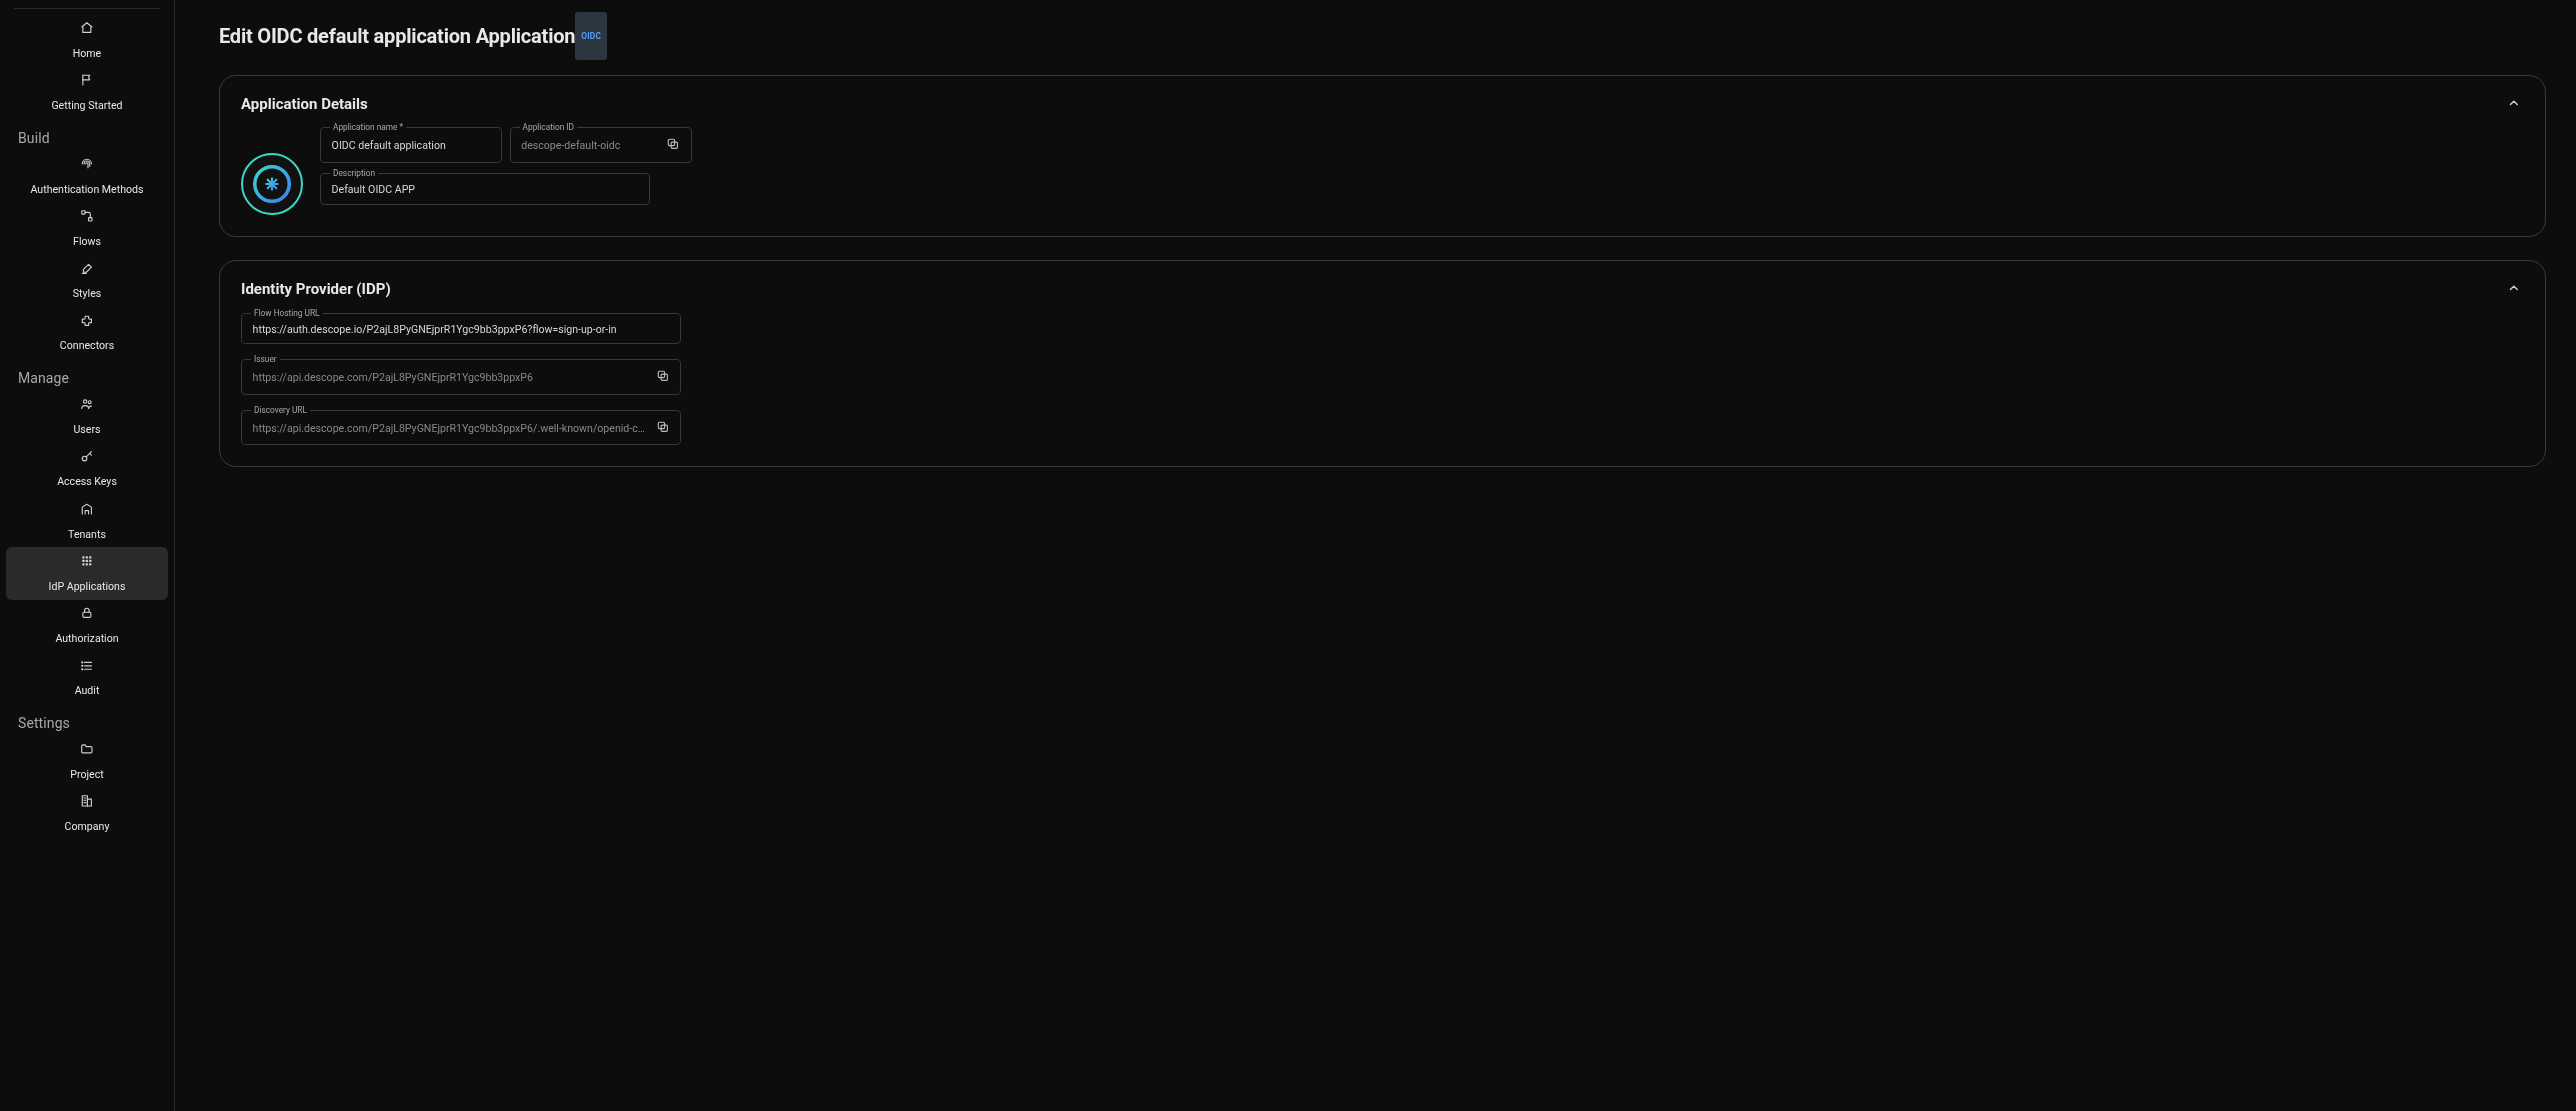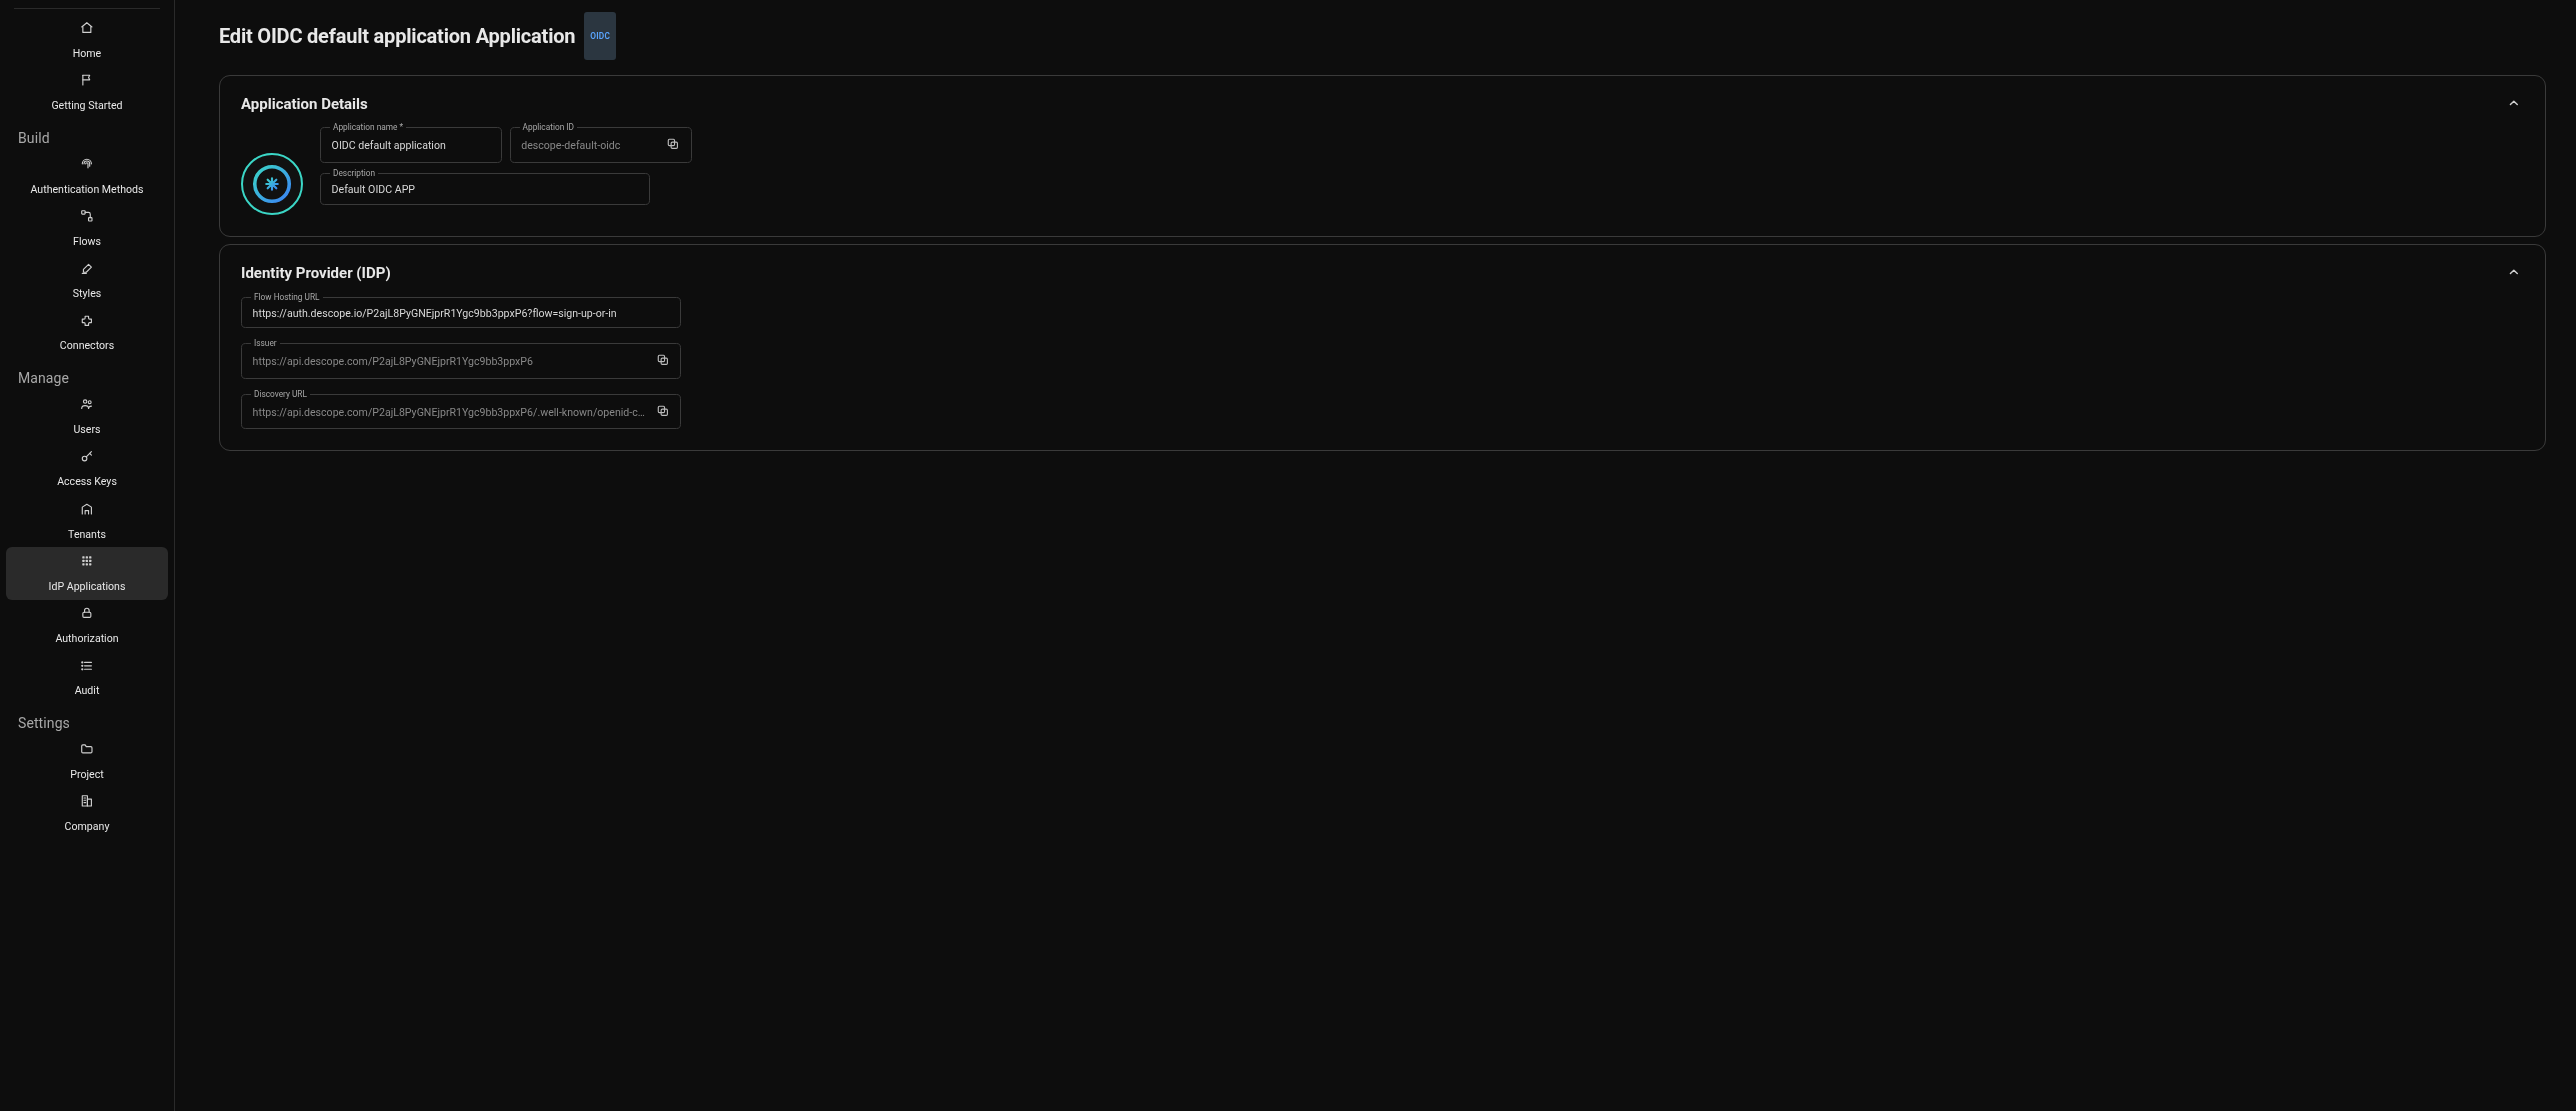--- a/index.html
+++ b/index.html
@@ -74,42 +74,41 @@
   }
   
   .main {
     flex: 1;
     padding: 12px 30px 30px 44px;
     overflow-y: auto;
   }
   .page-title-row {
     display: flex;
     align-items: center;
-    gap: 9px;
     margin-bottom: 15px;
   }
   .page-title {
     font-size: 20px;
     font-weight: 700;
     letter-spacing: -0.2px;
   }
   .badge {
     background: var(--badge-bg);
     color: var(--badge-text);
     font-size: 8.3px;
     font-weight: 600;
     padding: 19px 6px;
     border-radius: 3px;
     letter-spacing: 0.2px;
   }
   .panel {
     border: 0.8px solid var(--panel-border);
-    border-radius: 11px;
+    border-radius: 17px;
     padding: 16.7px 21px 21px;
-    margin-bottom: 7px;
+    margin-bottom: 23px;
   }
   .panel-header {
     display: flex;
     align-items: center;
     justify-content: space-between;
     margin-bottom: 12px;
   }
   .panel-title {
     font-size: 15px;
     font-weight: 700;

